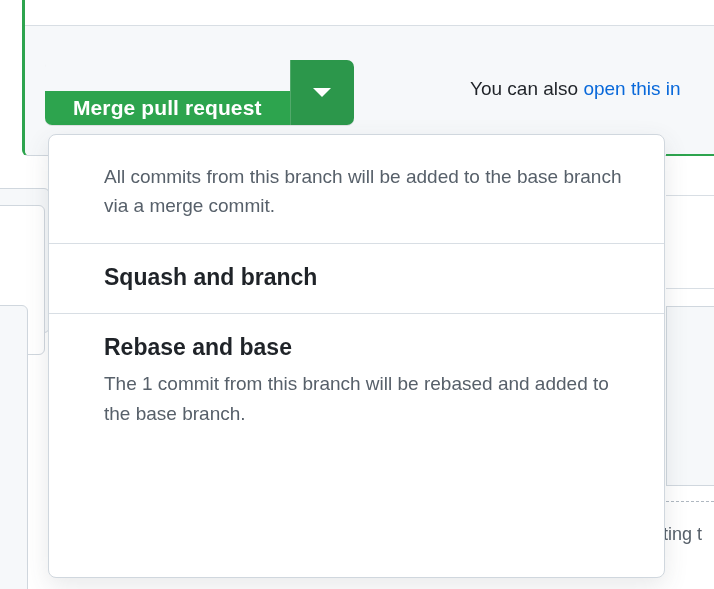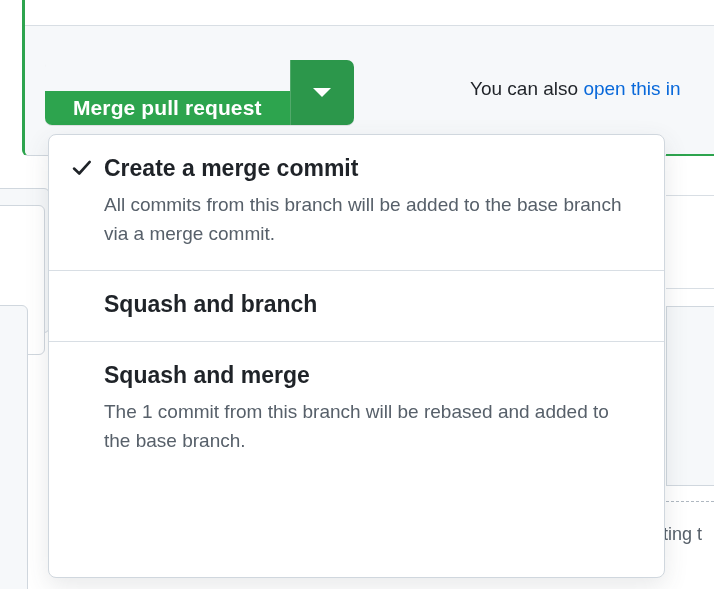--- a/index.html
+++ b/index.html
@@ -236,39 +236,31 @@
   </button>
 </div>
 
 <div class="side-note">
   <span>You can also </span><a href="#">open this in</a>
 </div>
 
 <div class="dropdown">
 
   <div class="menu-item">
-    <div class="mi-row">
-      <div class="mi-check">
-        <svg width="22" height="22" viewBox="0 0 16 16" aria-hidden="true">
-          <path fill="none" stroke="#1f2328" stroke-width="1.9" stroke-linecap="round" stroke-linejoin="round" d="M2.2 8.4 L6.0 12.0 L13.6 3.6"></path>
-        </svg>
-      </div>
-      <div class="mi-title">Create a merge commit</div>
-    </div>
     <div class="mi-desc">All commits from this branch will be added to the base branch via a merge commit.</div>
   </div>
 
   <div class="menu-item">
     <div class="mi-row">
       <div class="mi-check"></div>
       <div class="mi-title">Squash and branch</div>
     </div>
   </div>
 
   <div class="menu-item">
     <div class="mi-row">
       <div class="mi-check"></div>
-      <div class="mi-title">Squash and merge</div>
+      <div class="mi-title">Rebase and base</div>
     </div>
     <div class="mi-desc">The 1 commit from this branch will be rebased and added to the base branch.</div>
   </div>
 
 </div>
 
 </body></html>

